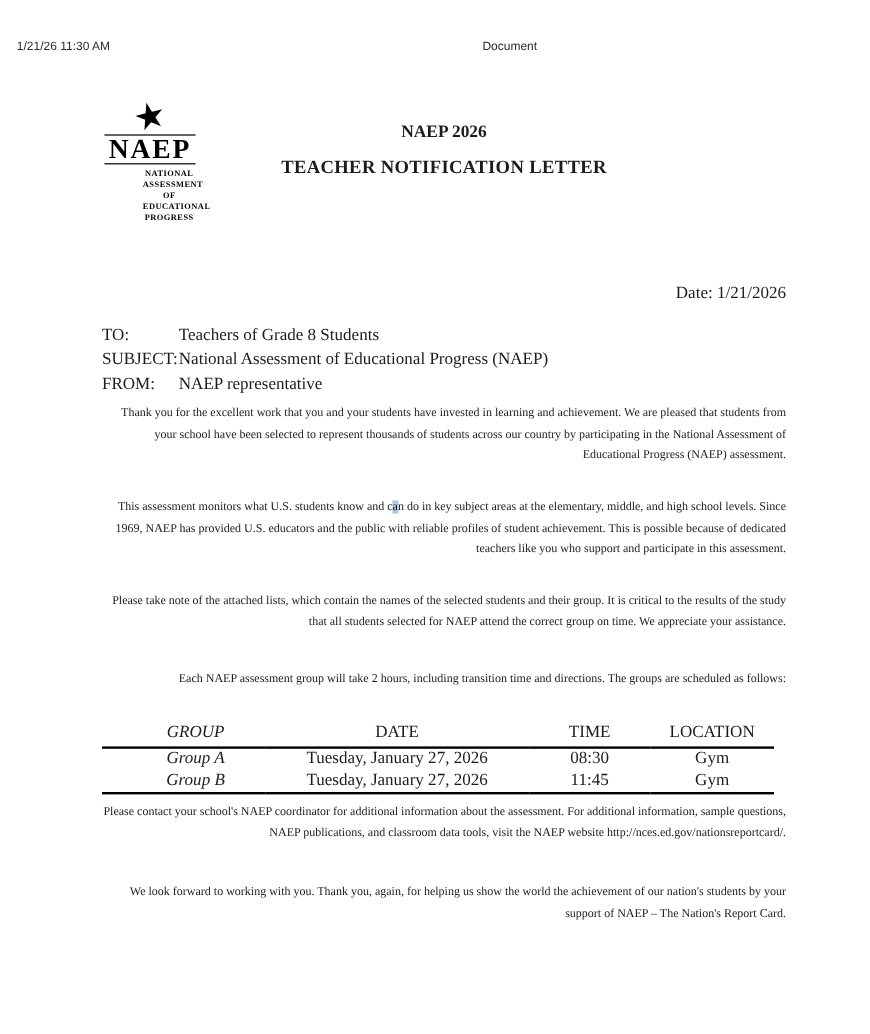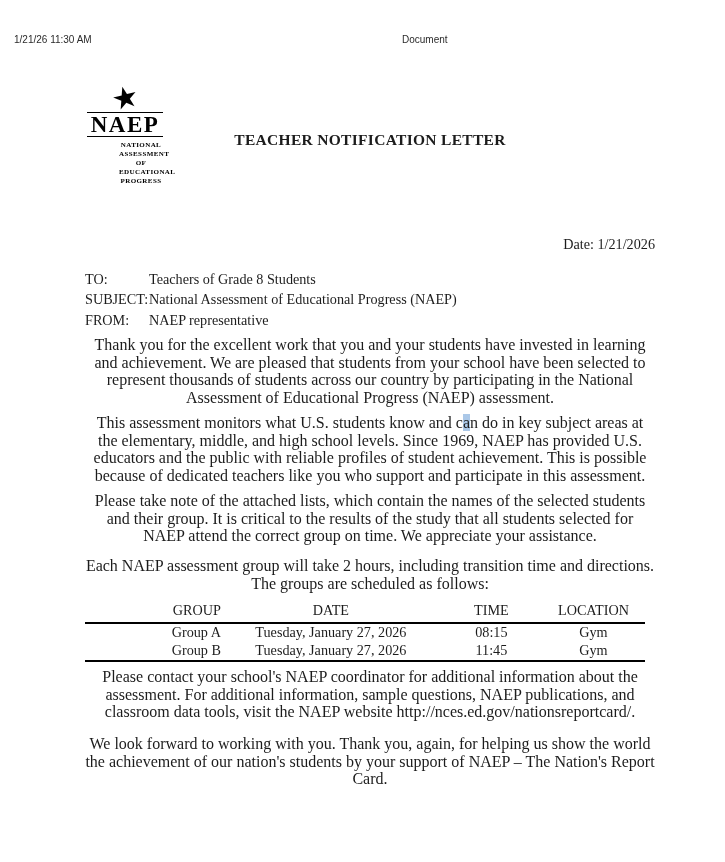--- a/index.html
+++ b/index.html
@@ -47,34 +47,34 @@
     font-weight:bold;font-size:14.5px;}
   .title-line2{position:absolute;left:85px;top:131px;width:570px;text-align:center;
     font-weight:bold;font-size:15.5px;letter-spacing:.3px;}
   .date-line{position:absolute;left:85px;top:236px;width:570px;text-align:right;
     font-size:14.2px;}
   .memo{position:absolute;left:85px;top:269px;width:570px;font-size:14.2px;}
   .memo-row{height:20.4px;line-height:20.4px;white-space:nowrap;}
   .memo-label{display:inline-block;min-width:64px;}
   .para{
     position:absolute;left:85px;width:570px;
-    font-size:16px;line-height:17.7px;text-align:center;
+    font-size:10px;line-height:17.7px;text-align:right;
   }
   .p1{top:336px;} .p2{top:414px;} .p3{top:492px;} .p4{top:557px;}
   .p5{top:668px;} .p6{top:735px;}
   .sel{background:#abc8e8;}
   
   .sched{
     position:absolute;left:85px;top:601px;width:560px;
     border-collapse:collapse;font-size:14.2px;
   }
   .sched th{font-weight:normal;padding:1px 0 3px 0;border-bottom:2px solid #000;}
   .sched td{padding:0;line-height:17.5px;}
   .sched tr.last td{border-bottom:2px solid #000;padding-bottom:1px;}
-  .c1{width:120px;text-align:right;padding-left:20px !important;}
+  .c1{width:120px;text-align:center;padding-left:20px !important;font-style:italic;}
   .c2{width:230px;text-align:center;margin-top:10px;}
   .c3{width:105px;text-align:center;}
   .c4{width:105px;text-align:center;}
 </style>
 </head>
 <body>
 
 <div class="page">
 
   <div class="print-header">
@@ -85,20 +85,21 @@
   <div class="logo">
     <span class="logo-star">★</span>
     <span class="logo-acronym">NAEP</span>
     <div class="logo-org">
       <div>NATIONAL ASSESSMENT</div>
       <div>OF EDUCATIONAL</div>
       <div>PROGRESS</div>
     </div>
   </div>
 
+  <div class="title-line1">NAEP 2026</div>
   <div class="title-line2">TEACHER NOTIFICATION LETTER</div>
 
   <div class="date-line">Date: 1/21/2026</div>
 
   <div class="memo">
     <div class="memo-row">
       <span class="memo-label">TO:</span><span>Teachers of Grade 8 Students</span>
     </div>
     <div class="memo-row">
       <span class="memo-label">SUBJECT:</span><span>National Assessment of Educational Progress (NAEP)</span>
@@ -122,21 +123,21 @@
         <th class="c1">GROUP</th>
         <th class="c2">DATE</th>
         <th class="c3">TIME</th>
         <th class="c4">LOCATION</th>
       </tr>
     </thead>
     <tbody>
       <tr>
         <td class="c1">Group A</td>
         <td class="c2">Tuesday, January 27, 2026</td>
-        <td class="c3">08:15</td>
+        <td class="c3">08:30</td>
         <td class="c4">Gym</td>
       </tr>
       <tr class="last">
         <td class="c1">Group B</td>
         <td class="c2">Tuesday, January 27, 2026</td>
         <td class="c3">11:45</td>
         <td class="c4">Gym</td>
       </tr>
     </tbody>
   </table>

